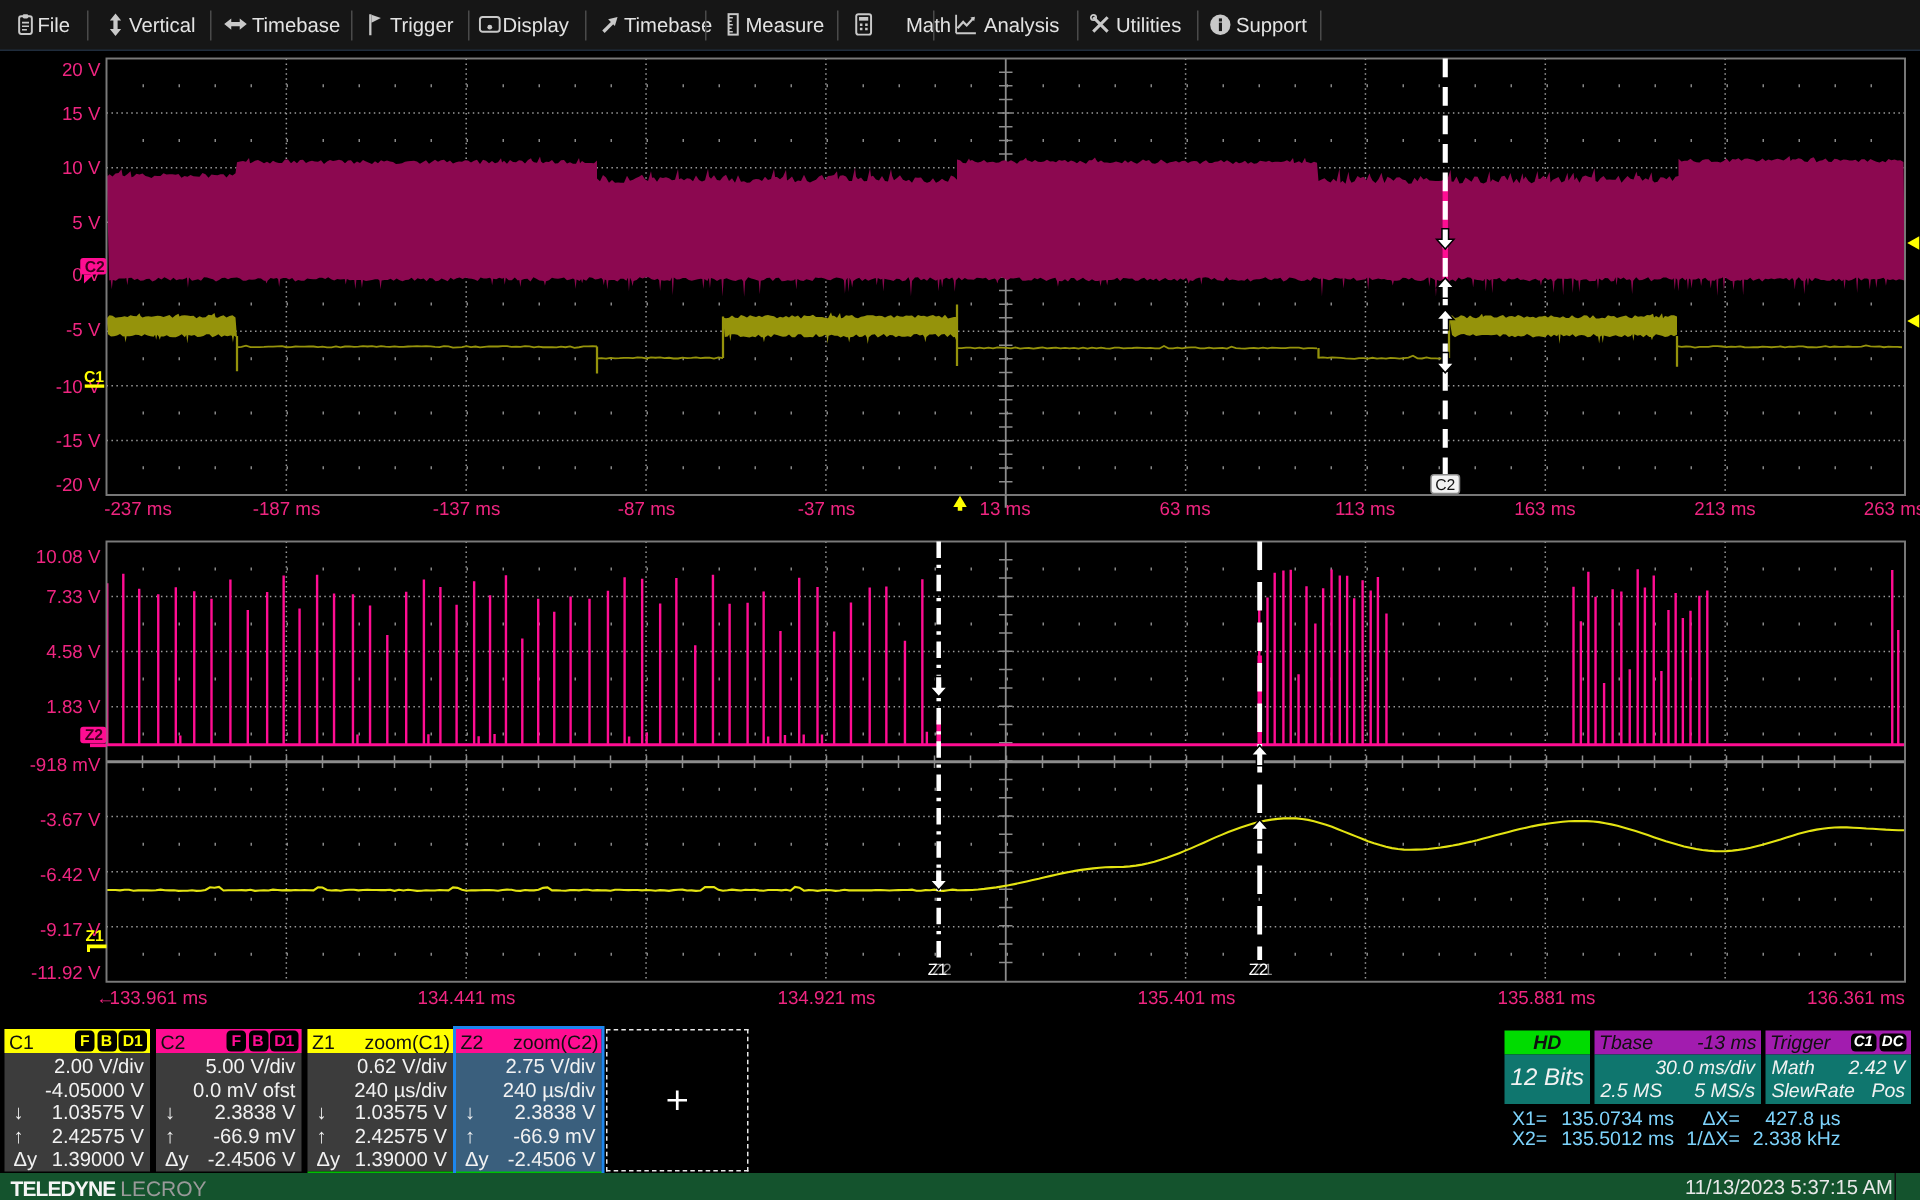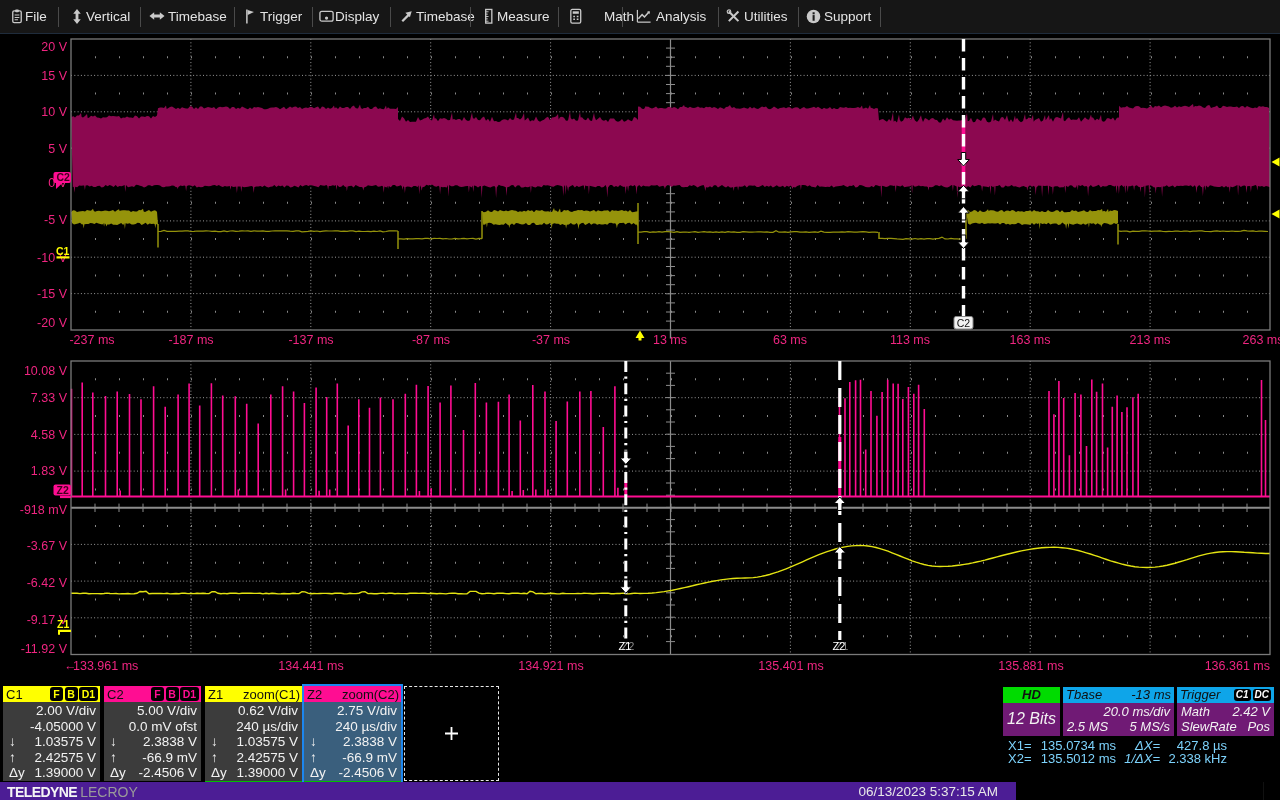--- a/index.html
+++ b/index.html
@@ -23,33 +23,33 @@
 .bdg.w { min-width:19px; }
 .dbody { height:79px; padding-top:1px; }
 .dbody.blue { background:#3A5F7D; }
 .drow { height:15.6px; position:relative; color:#F2F2F2; font-size:13.5px; }
 .dl { position:absolute; left:6px; top:0; }
 .dr { position:absolute; right:4px; top:0; }
 .gline { position:absolute; top:781px; width:97px; height:2px; background:#00C000; }
 .addbox { position:absolute; left:404px; top:686px; width:95px; height:95px;
   border:1.5px dashed #E8E8E8; background:#000; display:flex; align-items:center; justify-content:center; }
 .ibox { position:absolute; top:687px;font-style:italic; }
-.ihdr { height:15.5px; background:#0ea5e9; color:#101010; font-size:13px; display:flex;
+.ihdr { height:15.5px; background:#a21caf; color:#101010; font-size:13px; display:flex;
   align-items:center; justify-content:space-between; padding:0 3px; }
-.ibody { background:#701a75; color:#F2F2F2; padding:1px 0; }
+.ibody { background:#0f766e; color:#F2F2F2; padding:1px 0; }
 .irow { height:15.5px; font-size:13px; display:flex; justify-content:space-between; padding:0 4px; }
 .tbadges { display:flex; gap:2px; }
 .tb { background:#000; color:#fff; border-radius:3px; font-size:10px; font-weight:bold;
   padding:0 2px; height:12px; display:flex; align-items:center; }
 .xread { position:absolute; left:1008px; width:260px; color:#7dd3fc; font-size:13px; height:13px; }
 .xl { position:absolute; left:0; }
 .xv { position:absolute; left:28px; width:80px; text-align:right; }
-.xl2 { position:absolute; left:100px; width:52px; text-align:right;font-style:italic; }
+.xl2 { position:absolute; left:100px; width:52px; text-align:right; }
 .xv2 { position:absolute; left:155px; width:64px; text-align:right; }
-#btmbar { position:absolute; left:0; top:782px; width:1016px; height:18px; background:#4c1d95; }
+#btmbar { position:absolute; left:0; top:782px; width:1280px; height:18px; background:#14532d; }
 #logo { position:absolute; left:7px; top:2px; font-size:14px; font-weight:bold; color:#F5F5F5;
   letter-spacing:-0.6px; }
 #logo span { color:#9A9A9A; font-weight:normal; letter-spacing:0px; }
 #date { position:absolute; right:18px; top:2px; color:#E8E8E8; font-size:13.5px; }
 #barsep { position:absolute; left:1263px; top:782px; width:1px; height:18px; background:#111; }
 </style></head><body>
 <svg id="gsvg" width="1280" height="800" viewBox="0 0 1280 800">
 <line x1="71" y1="75.4" x2="1270" y2="75.4" stroke="#9A9A9A" stroke-width="1" stroke-dasharray="1 2.3"></line>
 <line x1="71" y1="111.8" x2="1270" y2="111.8" stroke="#9A9A9A" stroke-width="1" stroke-dasharray="1 2.3"></line>
 <line x1="71" y1="148.1" x2="1270" y2="148.1" stroke="#9A9A9A" stroke-width="1" stroke-dasharray="1 2.3"></line>
@@ -389,21 +389,21 @@
       <b>HD</b>
     </div>
 <div class="ibody" style="height:33px;display:flex;align-items:center;justify-content:center">12 Bits</div>
   </div>
 <div class="ibox" style="left:1063px;width:111px">
 <div class="ihdr">
       <span>Tbase</span>
       <span>-13 ms</span>
     </div>
 <div class="ibody" style="height:33px;padding-top:1px">
-      <div class="irow" style="justify-content:flex-end">20.0 ms/div</div>
+      <div class="irow" style="justify-content:flex-end">30.0 ms/div</div>
 <div class="irow">
         <span>2.5 MS</span>
         <span>5 MS/s</span>
       </div>
     </div>
   </div>
 <div class="ibox" style="left:1177px;width:97px">
 <div class="ihdr">
       <span>Trigger</span>
       <span class="tbadges">
@@ -429,14 +429,14 @@
     <span class="xv2">427.8 µs</span>
   </div>
 <div class="xread" style="top:750.5px">
     <span class="xl">X2=</span>
     <span class="xv">135.5012 ms</span>
     <span class="xl2">1/ΔX=</span>
     <span class="xv2">2.338 kHz</span>
   </div>
 <div id="btmbar">
     <span id="logo">TELEDYNE <span>LECROY</span></span>
-    <span id="date">06/13/2023 5:37:15 AM</span>
+    <span id="date">11/13/2023 5:37:15 AM</span>
   </div>
 <div id="barsep"></div>
 </body></html>

